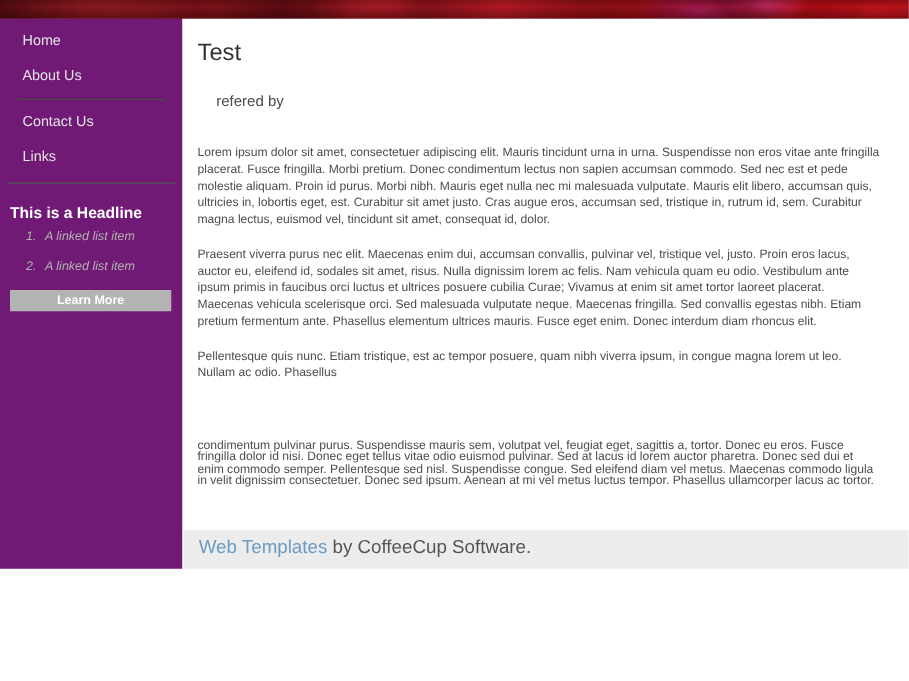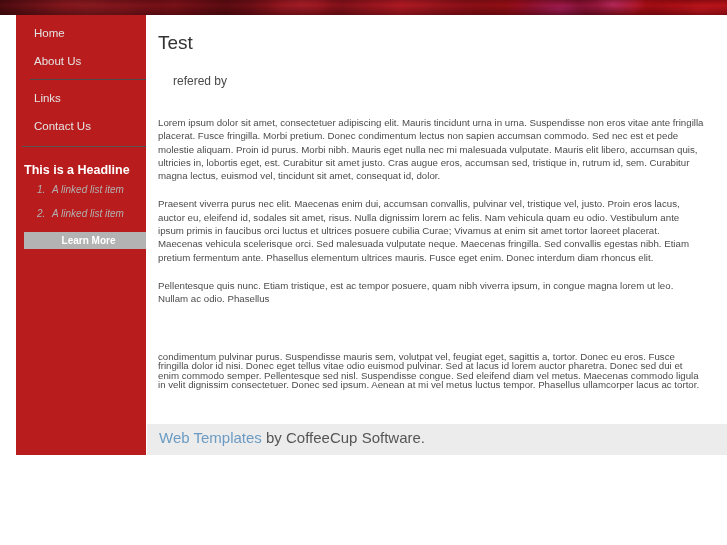--- a/index.html
+++ b/index.html
@@ -50,24 +50,24 @@
   }
   .banner .shade {
     position: absolute;
     inset: 0;
     background: linear-gradient(to bottom, rgba(0,0,0,0.18) 0%, rgba(0,0,0,0) 35%, rgba(0,0,0,0.30) 100%);
   }
 
   
   .sidebar {
     position: absolute;
-    top: 15px; left: 16px;
+    top: 15px; left: 0;
     width: 146px;
     height: 440px;
-    background: #b91c1c;
+    background: #701a75;
   }
   .nav { padding-top: 4px; }
   .nav-item {
     display: block;
     color: #e4e4e4;
     font-size: 11.5px;
     padding: 7px 0 7px 18px;
     text-decoration: none;
     line-height: 14px;
   }
@@ -187,22 +187,22 @@
   <div class="tex"></div>
   <div class="streaks"></div>
   <div class="shade"></div>
 </div>
 
 <div class="sidebar">
   <div class="nav">
     <a class="nav-item" href="#">Home</a>
     <a class="nav-item" href="#">About Us</a>
     <div class="nav-divider"></div>
+    <a class="nav-item" href="#">Contact Us</a>
     <a class="nav-item" href="#">Links</a>
-    <a class="nav-item" href="#">Contact Us</a>
     <div class="nav-divider wide"></div>
   </div>
 
   <div class="headline">This is a Headline</div>
 
   <ol class="side-list">
     <li><a href="#">A linked list item</a></li>
     <li><a href="#">A linked list item</a></li>
   </ol>
 

